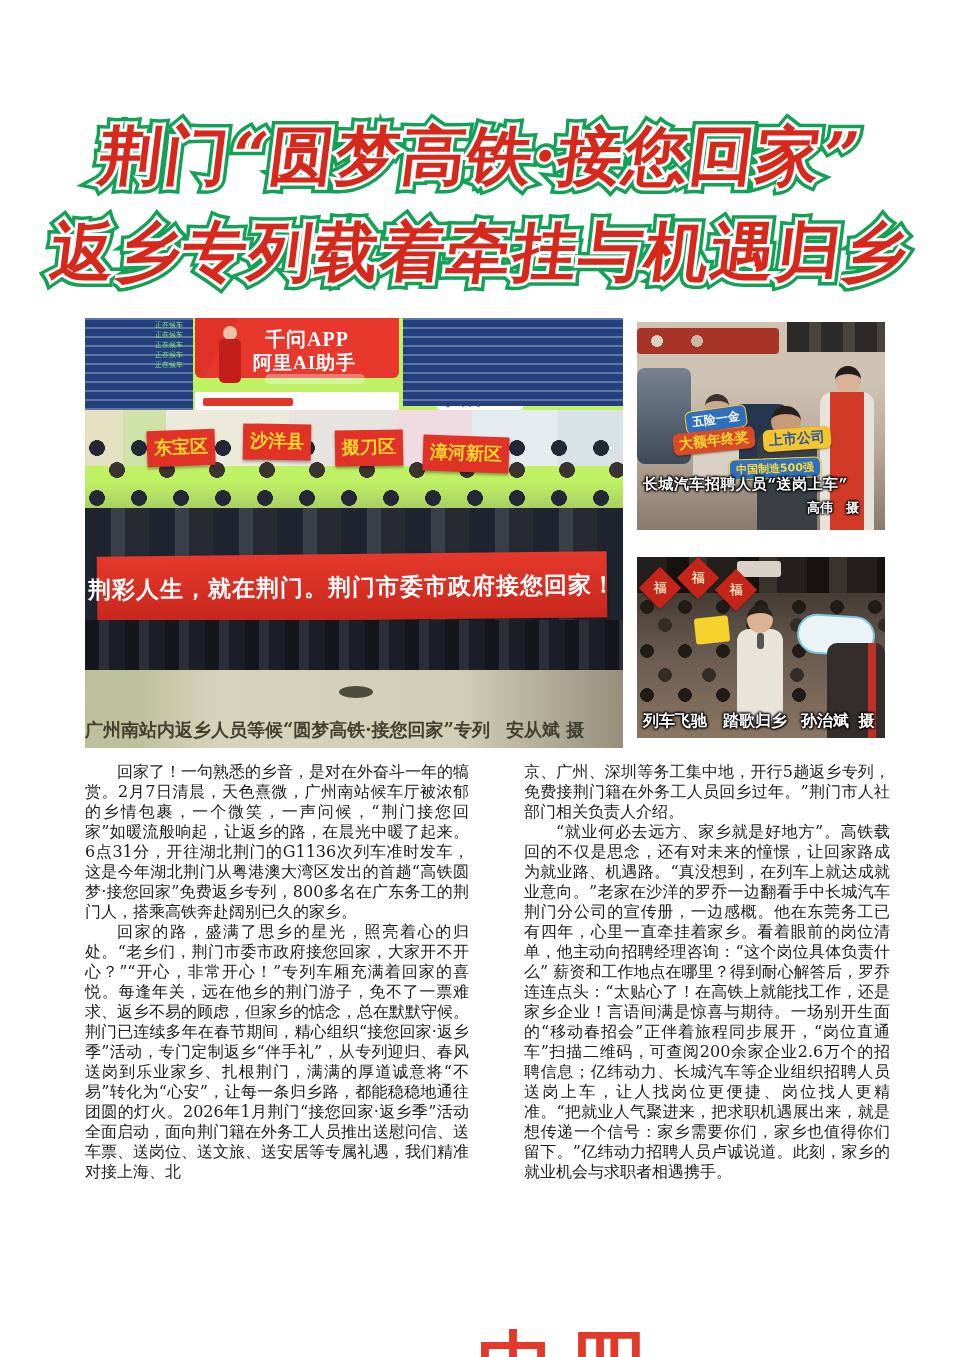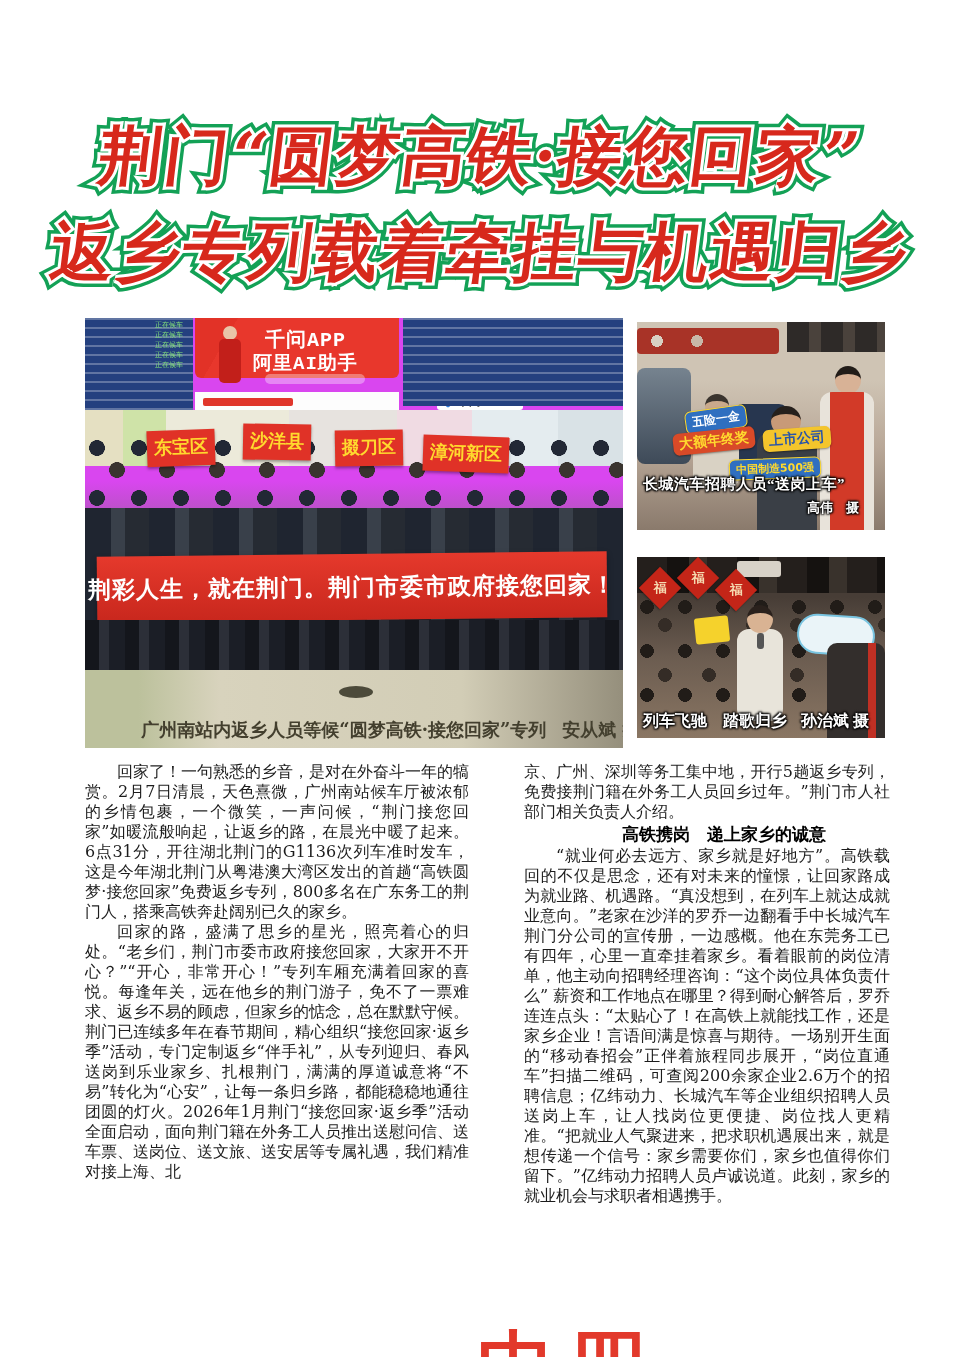--- a/index.html
+++ b/index.html
@@ -13,36 +13,36 @@
   .headline { position:absolute; left:0; top:108px; width:960px; text-align:center;
     font-family:"DejaVu Serif", serif; font-weight:bold; }
   .hl-line { position:relative; height:96px; line-height:96px; transform:skewX(-7deg); }
   .hl-line .layer { position:absolute; left:0; top:0; width:100%;
     font-size:64px; font-weight:bold; letter-spacing:2px; white-space:nowrap; }
   .hl-green { -webkit-text-stroke:13px #13a156; color:#13a156; }
   .hl-white { -webkit-text-stroke:6px #ffffff; color:#ffffff; }
   .hl-red   { color:#d7281c; }
 
   
-  .photo { position:absolute; overflow:hidden; background:#d946ef; }
+  .photo { position:absolute; overflow:hidden; background:#bef264; }
   .caption-overlay { position:absolute; color:#fff; font-weight:bold;
     text-shadow:1px 1px 2px #000, -1px -1px 2px #000, 1px -1px 2px #000, -1px 1px 2px #000;
-    font-family:Liberation Serif, serif;text-align:center; }
+    font-family:Liberation Mono, monospace;text-align:center; }
 
   
   #photo-main { left:85px; top:318px; width:538px; height:430px; }
   .board { position:absolute; top:0; height:92px; background:#24407f;
     background-image:repeating-linear-gradient(to bottom, rgba(255,255,255,.28) 0 2px, rgba(36,64,127,0) 2px 9px); }
   .board-left { left:0; width:108px; }
   .board-right { left:318px; width:220px; height:88px; }
   .board-status { position:absolute; right:4px; top:3px; width:34px; display:flex; flex-direction:column; gap:2px; }
   .board-status span { font-size:7px; line-height:8px; color:#86e57a; font-family:"DejaVu Sans", sans-serif; white-space:nowrap; }
   .ad-banner { position:absolute; left:110px; top:0; width:204px; height:60px;
     background:linear-gradient(120deg,#e23227 0 18%, #e8372c 18% 100%); border-radius:0 0 6px 6px;
-    color:#fff; font-family:Liberation Mono, monospace; font-weight:bold; }
+    color:#fff; font-family:Liberation Serif, serif; font-weight:bold; }
   .ad-woman { position:absolute; left:22px; top:8px; width:26px; height:58px; }
   .ad-woman .head { position:absolute; left:6px; top:0; width:14px; height:14px; border-radius:50%; background:#e9c5a8; }
   .ad-woman .body { position:absolute; left:2px; top:13px; width:22px; height:44px; border-radius:5px; background:#c21f1a; }
   .ad-t1 { position:absolute; left:70px; top:8px; font-size:20px; letter-spacing:1px; }
   .ad-t2 { position:absolute; left:58px; top:32px; font-size:19px; letter-spacing:1px; }
   .ad-chip { position:absolute; left:70px; top:56px; width:100px; height:10px; border-radius:5px;
     background:rgba(255,255,255,.35); }
   .ad-sub { position:absolute; left:110px; top:74px; width:204px; height:20px; background:#fdfdfd;
     display:flex; align-items:center; gap:4px; padding-left:8px; }
   .ad-sub .redpill { width:90px; height:8px; background:#e0362b; border-radius:2px; }
@@ -67,21 +67,21 @@
     background:linear-gradient(180deg,#e5392c,#c8271d); transform:rotate(-.6deg);
     display:flex; align-items:center; justify-content:center; box-shadow:0 3px 6px rgba(0,0,0,.3); }
   .banner span { color:#ffffff; font-weight:bold; font-size:23px; letter-spacing:1px;
     font-family:"DejaVu Sans", sans-serif; white-space:nowrap; }
   .legs { position:absolute; left:0; top:302px; width:538px; height:58px;
     background:repeating-linear-gradient(90deg,#14161c 0 14px,#2c2f38 14px 24px,#1b1e26 24px 40px); }
   .floor { position:absolute; left:0; top:352px; width:538px; height:78px;
     background:linear-gradient(90deg,#bcc19c 0 10%, #d8d3bd 25%, #d2cdb6 70%, #958f7c 100%); }
   .floor-dot { position:absolute; left:254px; top:368px; width:34px; height:12px; border-radius:50%; background:#4c4a3a; }
   .main-caption { position:absolute; left:0; bottom:6px; width:612px; display:flex;
-    justify-content:center; gap:16px; color:#433f2e; font-weight:bold; font-size:18px;
+    justify-content:flex-start; gap:16px; color:#433f2e; font-weight:bold; font-size:18px;
     font-family:"DejaVu Serif", serif; }
 
   
   #photo-a { left:637px; top:322px; width:248px; height:208px;
     background:linear-gradient(180deg,#cfc4b4 0 28%, #b9a898 60%, #8a7a6c 100%); }
   .a-redstrip { position:absolute; left:0; top:6px; width:142px; height:26px; background:#a83327; border-radius:4px;
     background-image:radial-gradient(circle 6px at 20px 13px, #d8d0c2 95%, transparent),
                      radial-gradient(circle 6px at 60px 13px, #c8b8a8 95%, transparent); }
   .a-rack { position:absolute; left:150px; top:0; width:98px; height:30px;
     background:repeating-linear-gradient(90deg,#2e2a28 0 22px,#4a423c 22px 34px); }
@@ -251,21 +251,20 @@
     </div>
   </div>
 
   <div class="col" id="col1">
     <p>回家了！一句熟悉的乡音，是对在外奋斗一年的犒赏。2月7日清晨，天色熹微，广州南站候车厅被浓郁的乡情包裹，一个微笑，一声问候，“荆门接您回家”如暖流般响起，让返乡的路，在晨光中暖了起来。6点31分，开往湖北荆门的G1136次列车准时发车，这是今年湖北荆门从粤港澳大湾区发出的首趟“高铁圆梦·接您回家”免费返乡专列，800多名在广东务工的荆门人，搭乘高铁奔赴阔别已久的家乡。</p>
     <p>回家的路，盛满了思乡的星光，照亮着心的归处。“老乡们，荆门市委市政府接您回家，大家开不开心？”“开心，非常开心！”专列车厢充满着回家的喜悦。每逢年关，远在他乡的荆门游子，免不了一票难求、返乡不易的顾虑，但家乡的惦念，总在默默守候。荆门已连续多年在春节期间，精心组织“接您回家·返乡季”活动，专门定制返乡“伴手礼”，从专列迎归、春风送岗到乐业家乡、扎根荆门，满满的厚道诚意将“不易”转化为“心安”，让每一条归乡路，都能稳稳地通往团圆的灯火。2026年1月荆门“接您回家·返乡季”活动全面启动，面向荆门籍在外务工人员推出送慰问信、送车票、送岗位、送文旅、送安居等专属礼遇，我们精准对接上海、北</p>
   </div>
 
   <div class="col" id="col2">
     <p class="no-indent">京、广州、深圳等务工集中地，开行5趟返乡专列，免费接荆门籍在外务工人员回乡过年。”荆门市人社部门相关负责人介绍。</p>
-    <p class="subhead">高铁携岗　递上家乡的诚意</p>
     <p>“就业何必去远方、家乡就是好地方”。高铁载回的不仅是思念，还有对未来的憧憬，让回家路成为就业路、机遇路。“真没想到，在列车上就达成就业意向。”老家在沙洋的罗乔一边翻看手中长城汽车荆门分公司的宣传册，一边感概。他在东莞务工已有四年，心里一直牵挂着家乡。看着眼前的岗位清单，他主动向招聘经理咨询：“这个岗位具体负责什么” 薪资和工作地点在哪里？得到耐心解答后，罗乔连连点头：“太贴心了！在高铁上就能找工作，还是家乡企业！言语间满是惊喜与期待。一场别开生面的“移动春招会”正伴着旅程同步展开，“岗位直通车”扫描二维码，可查阅200余家企业2.6万个的招聘信息；亿纬动力、长城汽车等企业组织招聘人员送岗上车，让人找岗位更便捷、岗位找人更精准。“把就业人气聚进来，把求职机遇展出来，就是想传递一个信号：家乡需要你们，家乡也值得你们留下。”亿纬动力招聘人员卢诚说道。此刻，家乡的就业机会与求职者相遇携手。</p>
   </div>
 
   <div class="footer-clip">
     <div class="footer-text">中四</div>
   </div>
 
 </div>
 
 </body></html>

